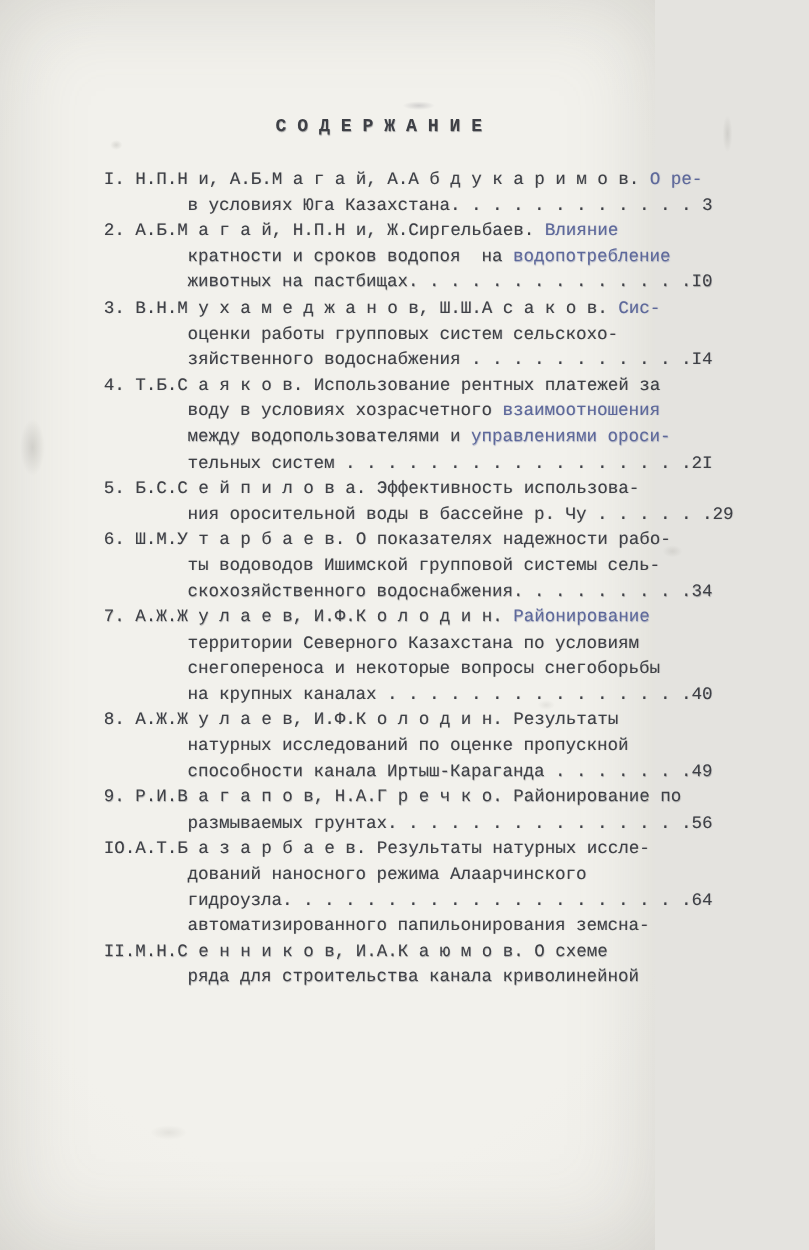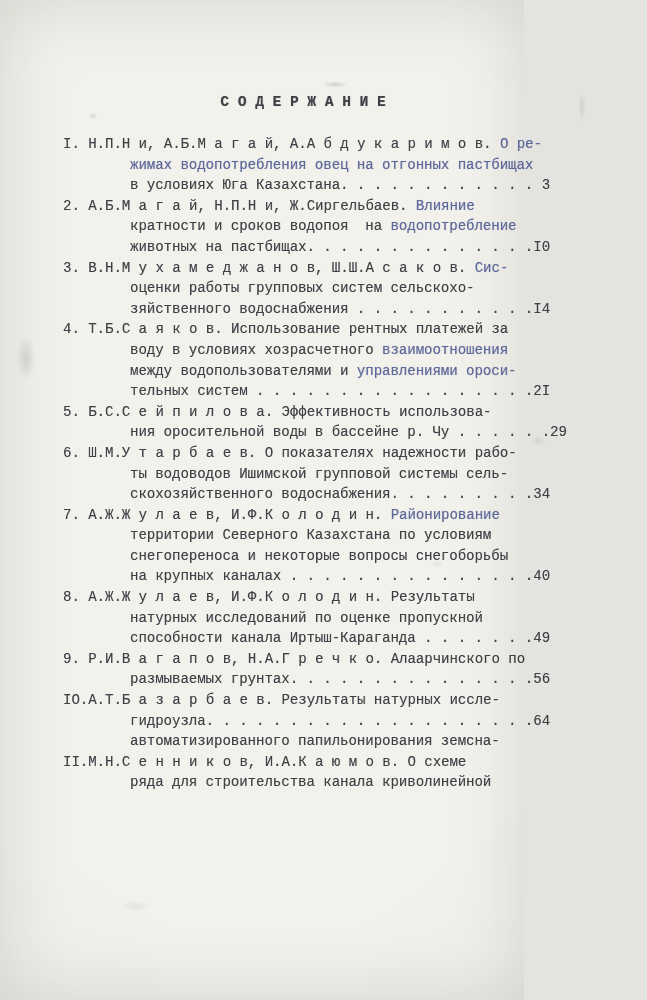--- a/index.html
+++ b/index.html
@@ -27,21 +27,21 @@
     text-align:center;
     font-size:14.5px;
     line-height:20px;
     font-weight:bold;
     color:var(--ink-black);
     text-shadow:0.4px 0.4px 0.7px rgba(55,55,62,0.45);
     margin:0 0 22px 0;
     white-space:pre;
   }
   .toc{display:block;}
-  .toc-item{display:block;}
+  .toc-item{display:block;margin-left:20px;}
   .toc-line{
     white-space:pre;
     font-size:14px;
     line-height:20.6px;
     height:20.6px;
     text-shadow:0.35px 0.35px 0.6px rgba(60,60,68,0.38);
   }
   .toc-line.cont{margin-left:67px;}
   .num{
     display:inline-block;
@@ -69,21 +69,20 @@
   <div class="smudge sm4"></div>
   <div class="smudge sm5"></div>
   <div class="smudge sm6"></div>
   <div class="smudge sm7"></div>
 
   <div class="content">
     <div class="title">С О Д Е Р Ж А Н И Е</div>
     <div class="toc">
         <div class="toc-item">
           <div class="toc-line first"><span class="num">I.</span><span class="ink-black">Н.П.Н и, А.Б.М а г а й, А.А б д у к а р и м о в. </span><span class="ink-blue">О ре-</span></div>
-          <div class="toc-line cont"><span class="ink-blue">жимах водопотребления овец на отгонных пастбищах</span></div>
           <div class="toc-line cont"><span class="ink-black">в условиях Юга Казахстана. . . . . . . . . . . . 3</span></div>
         </div>
         <div class="toc-item">
           <div class="toc-line first"><span class="num">2.</span><span class="ink-black">А.Б.М а г а й, Н.П.Н и, Ж.Сиргельбаев. </span><span class="ink-blue">Влияние</span></div>
           <div class="toc-line cont"><span class="ink-black">кратности и сроков водопоя  на </span><span class="ink-blue">водопотребление</span></div>
           <div class="toc-line cont"><span class="ink-black">животных на пастбищах. . . . . . . . . . . . . .I0</span></div>
         </div>
         <div class="toc-item">
           <div class="toc-line first"><span class="num">3.</span><span class="ink-black">В.Н.М у х а м е д ж а н о в, Ш.Ш.А с а к о в. </span><span class="ink-blue">Сис-</span></div>
           <div class="toc-line cont"><span class="ink-black">оценки работы групповых систем сельскохо-</span></div>
@@ -109,25 +108,26 @@
           <div class="toc-line cont"><span class="ink-black">территории Северного Казахстана по условиям</span></div>
           <div class="toc-line cont"><span class="ink-black">снегопереноса и некоторые вопросы снегоборьбы</span></div>
           <div class="toc-line cont"><span class="ink-black">на крупных каналах . . . . . . . . . . . . . . .40</span></div>
         </div>
         <div class="toc-item">
           <div class="toc-line first"><span class="num">8.</span><span class="ink-black">А.Ж.Ж у л а е в, И.Ф.К о л о д и н. Результаты</span></div>
           <div class="toc-line cont"><span class="ink-black">натурных исследований по оценке пропускной</span></div>
           <div class="toc-line cont"><span class="ink-black">способности канала Иртыш-Караганда . . . . . . .49</span></div>
         </div>
         <div class="toc-item">
-          <div class="toc-line first"><span class="num">9.</span><span class="ink-black">Р.И.В а г а п о в, Н.А.Г р е ч к о. Алаарчинского по</span></div>
+          <div class="toc-line first"><span class="num">9.</span><span class="ink-black">Р.И.В а г а п о в, Н.А.Г р е ч к о. Районирование по</span></div>
           <div class="toc-line cont"><span class="ink-black">размываемых грунтах. . . . . . . . . . . . . . .56</span></div>
         </div>
         <div class="toc-item">
           <div class="toc-line first"><span class="num">IO.</span><span class="ink-black">А.Т.Б а з а р б а е в. Результаты натурных иссле-</span></div>
+          <div class="toc-line cont"><span class="ink-black">дований наносного режима Алаарчинского</span></div>
           <div class="toc-line cont"><span class="ink-black">гидроузла. . . . . . . . . . . . . . . . . . . .64</span></div>
         </div>
         <div class="toc-item">
           <div class="toc-line cont"><span class="ink-black">автоматизированного папильонирования земсна-</span></div>
           <div class="toc-line first"><span class="num">II.</span><span class="ink-black">М.Н.С е н н и к о в, И.А.К а ю м о в. О схеме</span></div>
           <div class="toc-line cont"><span class="ink-black">ряда для строительства канала криволинейной</span></div>
         </div>
       </div>
   </div>
 </div>

